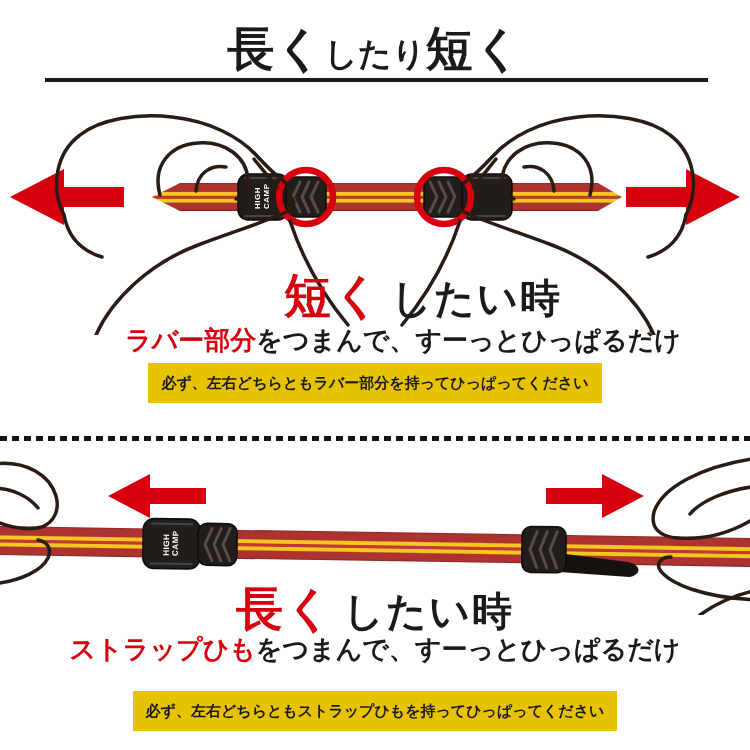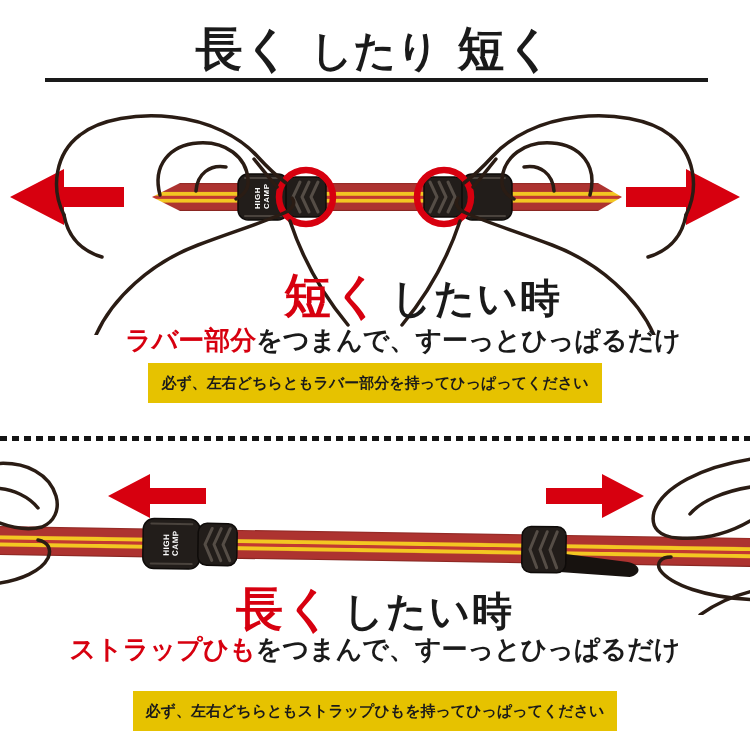--- a/index.html
+++ b/index.html
@@ -1,24 +1,24 @@
 <!DOCTYPE html>
 <html><head>
 <meta charset="utf-8">
 <style>
   html,body{margin:0;padding:0;}
   body{
     width:750px;height:750px;background:#ffffff;position:relative;overflow:hidden;
     font-family:"Liberation Sans","DejaVu Sans",sans-serif;color:var(--ink,#1a1a1a);
   }
-  .abs{position:absolute;gap:18px;}
+  .abs{position:absolute;}
   
   .title{top:18px;left:0;width:750px;height:62px;display:flex;align-items:baseline;justify-content:center;font-weight:bold;white-space:nowrap;}
   .title .big{font-size:47px;letter-spacing:1px;}
-  .title .small{font-size:42px;letter-spacing:0;}
+  .title .small{font-size:33px;letter-spacing:0;}
   .title-underline{top:78px;left:45px;width:663px;height:4px;background:var(--ink,#1a1a1a);}
   
   .sec-heading{left:0;width:750px;text-align:center;font-weight:bold;white-space:nowrap;z-index:5;}
   .sec-heading .accent{color:var(--accent,#d7000f);font-size:47px;letter-spacing:2px;}
   .sec-heading .rest{font-size:40px;margin-left:8px;letter-spacing:2px;}
   .sec-desc{left:0;width:750px;text-align:center;font-weight:bold;font-size:26px;white-space:nowrap;z-index:5;}
   .sec-desc .accent{color:var(--accent,#d7000f);}
   .note-wrap{left:0;width:750px;text-align:center;z-index:5;}
   .note{display:inline-block;background:var(--note-yellow,#e6c200);color:var(--ink,#1a1a1a);
         font-weight:bold;font-size:15px;line-height:40px;height:40px;padding:0 13px;white-space:nowrap;}

